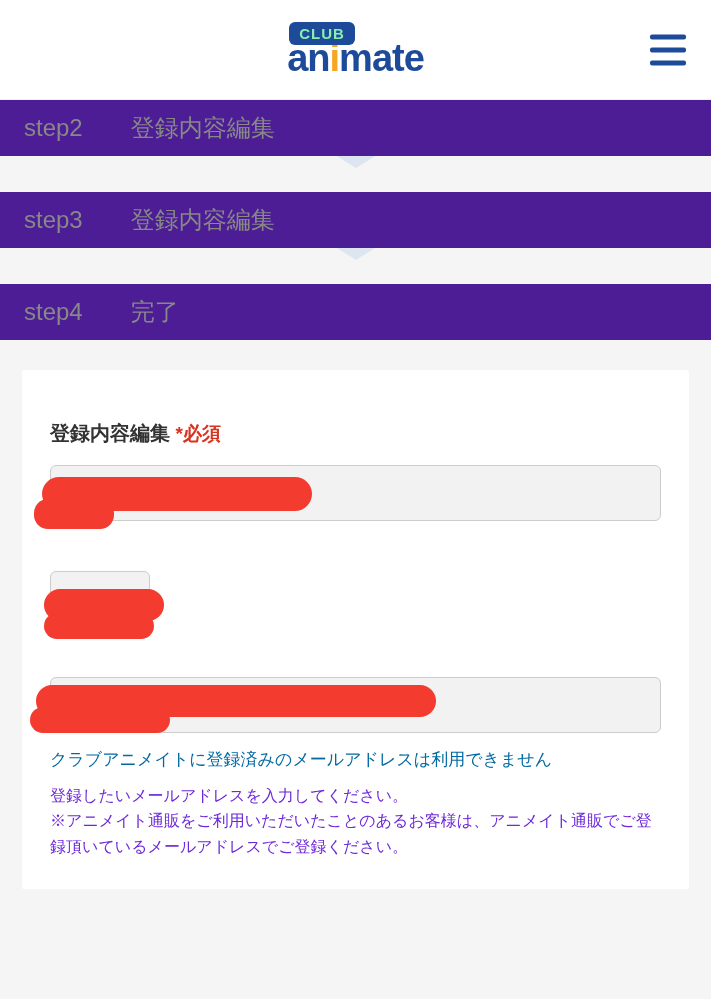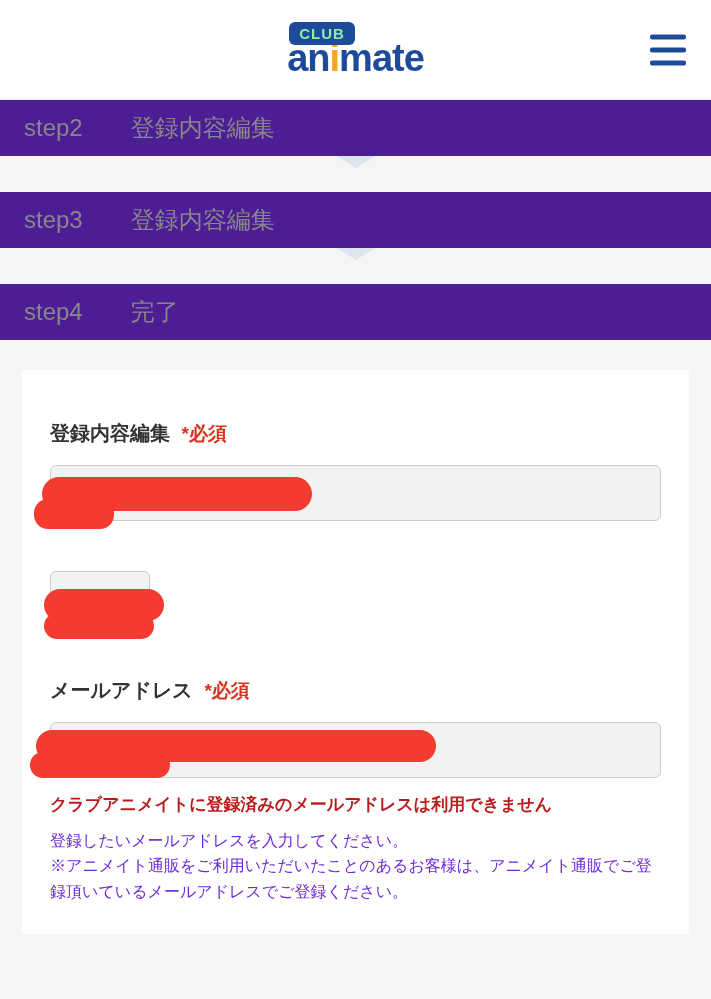--- a/index.html
+++ b/index.html
@@ -118,21 +118,20 @@
       font-size: 20px;
       font-weight: bold;
       color: #333;
       margin-bottom: 18px;
       display: block;
     }
     .required {
       color: #d9321f;
       font-weight: bold;
       font-size: 19px;
-      margin-left: 6px;
     }
     .input-wrap {
       position: relative;
     }
     .text-input {
       width: 100%;
       height: 56px;
       border: 1px solid #ccc;
       border-radius: 6px;
       background: #f2f2f2;
@@ -179,25 +178,24 @@
       width: 400px;
       height: 32px;
     }
     .redact-email2 {
       top: 30px;
       left: -20px;
       width: 140px;
       height: 26px;
     }
     .error-text {
-      color: #b91c1c;
+      color: #0369a1;
       font-size: 17px;
       margin-top: 14px;
       line-height: 1.5;
-      font-weight: bold;
     }
     .help-text {
       color: #6d28d9;
       font-size: 16px;
       margin-top: 10px;
       line-height: 1.6;
     }
   </style>
 </head>
 <body>
@@ -247,24 +245,20 @@
 
   <div class="form-group">
     <div class="input-wrap">
       <input type="text" class="text-input short" value="" style="">
       <div class="redaction redact-pin"></div>
       <div class="redaction redact-pin2"></div>
     </div>
   </div>
 
   <div class="form-group" style="margin-bottom:10px">
-    <label class="form-label">
-      <span>メールアドレス</span>
-      <span class="required">*必須</span>
-    </label>
     <div class="input-wrap">
       <input type="text" class="text-input" value="" style="">
       <div class="redaction redact-email"></div>
       <div class="redaction redact-email2"></div>
     </div>
     <div class="error-text">クラブアニメイトに登録済みのメールアドレスは利用できません</div>
     <div class="help-text">
       <span>登録したいメールアドレスを入力してください。</span><br>
       <span>※アニメイト通販をご利用いただいたことのあるお客様は、アニメイト通販でご登録頂いているメールアドレスでご登録ください。</span>
     </div>

